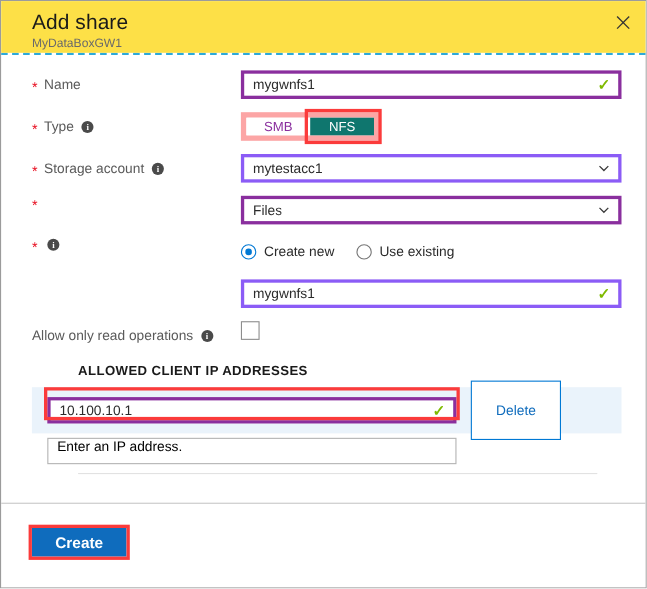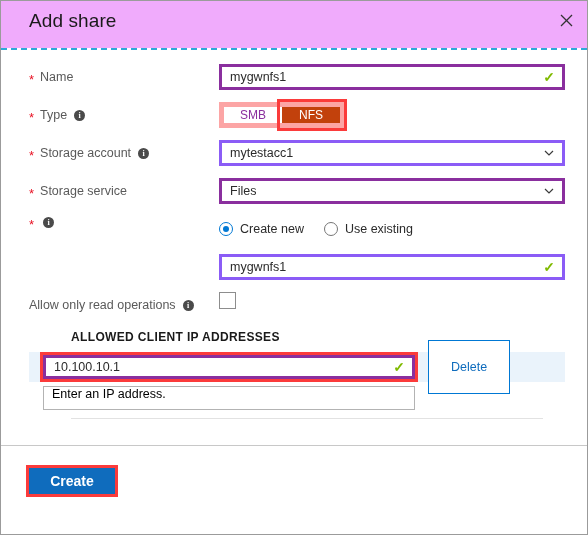--- a/index.html
+++ b/index.html
@@ -19,21 +19,21 @@
     border: 1px solid #9b9b9b;
     overflow: hidden;
   }
 
   
   .header {
     position: relative;
     padding: 9px 0 0 28px;
     height: 47px;
     box-sizing: border-box;
-    background: #f0abfc;
+    background: #fde047;
   }
   .header-title {
     font-size: 19px;
     color: #1a1a1a;
     font-weight: 400;
     line-height: 22px;
     letter-spacing: 0.1px;
   }
   .header-sub {
     font-size: 11px;
@@ -167,21 +167,21 @@
     justify-content: center;
     min-width: 58px;
     padding: 0 12px;
     font-size: 12px;
     color: #8a2f9e;
     background: #ffffff;
     cursor: pointer;
     box-sizing: border-box;
   }
   .toggle .opt.sel {
-    background: #c2410c;
+    background: #0f766e;
     color: #ffffff;
   }
   .hl-red {
     position: absolute;
     border: 3px solid #fb3b3b;
     pointer-events: none;
     box-sizing: border-box;
   }
   .hl-nfs {
     left: 58px;
@@ -244,21 +244,21 @@
     color: #1a1a1a;
     letter-spacing: 0.35px;
     padding: 0 28px;
     margin: 4px 0 8px 42px;
   }
   .ip-list { padding: 0 22px 0 28px; }
   .ip-row {
     display: flex;
     align-items: center;
     background: #eaf3fb;
-    height: 30px;
+    height: 42px;
     position: relative;
     padding-left: 14px;
   }
   .ip-row .inp {
     width: 372px;
     flex: 0 0 372px;
     height: 24px;
   }
   .delete-btn {
     margin-left: 13px;
@@ -327,20 +327,21 @@
     height: 32px;
   }
 </style>
 </head>
 <body>
 
 <div id="app">
 
   <div class="header">
     <div class="header-title">Add share</div>
+    <div class="header-sub">MyDataBoxGW1</div>
     <div class="close-btn">
       <svg width="13" height="13" viewBox="0 0 13 13" aria-hidden="true">
         <line x1="1" y1="1" x2="12" y2="12" stroke="currentColor" stroke-width="1.2"></line>
         <line x1="12" y1="1" x2="1" y2="12" stroke="currentColor" stroke-width="1.2"></line>
       </svg>
     </div>
   </div>
   <div class="dashed-rule"></div>
 
   <div class="form">
@@ -389,21 +390,20 @@
               <polyline points="1,3 5,7 9,3" fill="none" stroke="currentColor" stroke-width="1.2"></polyline>
             </svg>
           </span>
         </div>
       </div>
     </div>
 
     <div class="row">
       <div class="label">
         <span class="req">*</span>
-        <span>Storage service</span>
       </div>
       <div class="control">
         <div class="inp purple">
           <span class="val">Files</span>
           <span class="chev">
             <svg width="10" height="10" viewBox="0 0 10 10" aria-hidden="true">
               <polyline points="1,3 5,7 9,3" fill="none" stroke="currentColor" stroke-width="1.2"></polyline>
             </svg>
           </span>
         </div>

